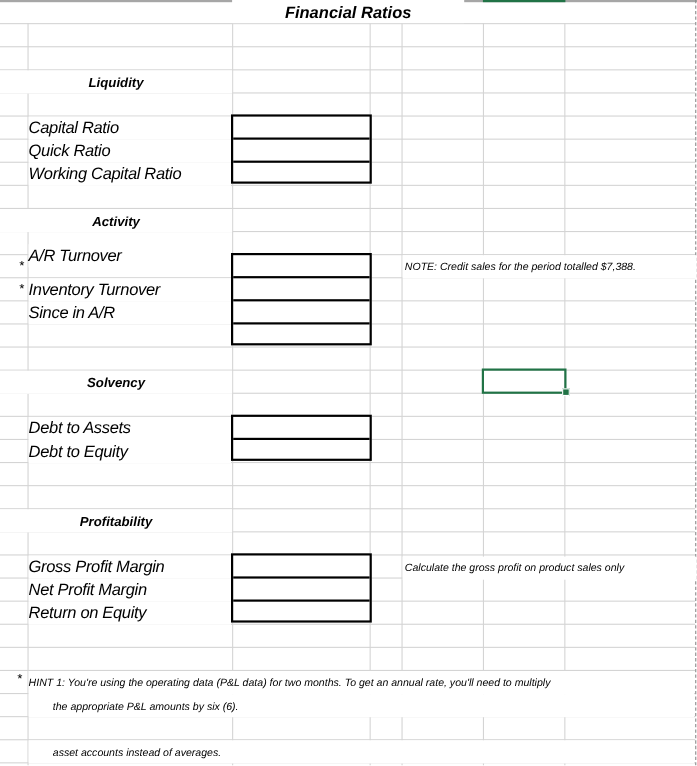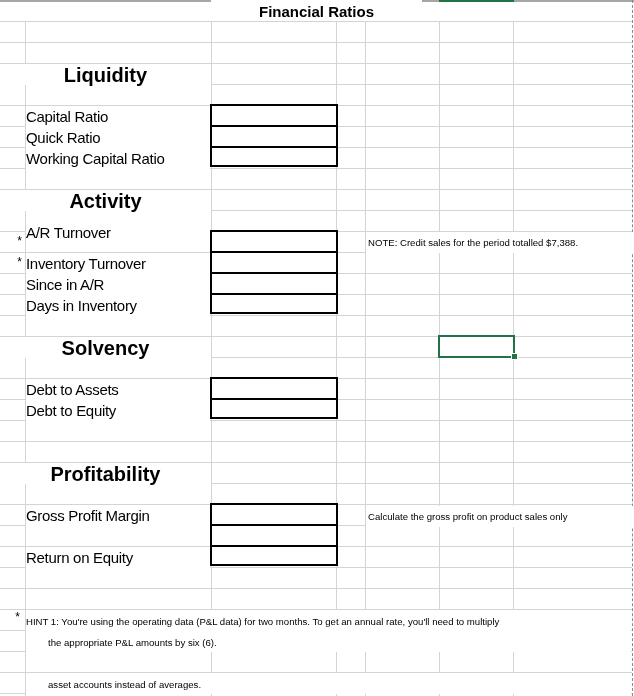--- a/index.html
+++ b/index.html
@@ -1,29 +1,29 @@
 <!DOCTYPE html>
 <html><head>
 <meta charset="utf-8">
 <style>
   html, body { margin:0; padding:0; background:#ffffff; }
   body { width:634px; height:696px; position:relative; overflow:hidden;
          font-family:"Liberation Sans", sans-serif; color:#000; }
-  .sheet { position:absolute; left:0; top:0; width:634px; height:696px; }
+  .sheet { position:absolute; left:0; top:0; width:634px; height:696px;font-style:italic; }
   .hl { position:absolute; height:1px; background:#d4d4d4; }
   .vl { position:absolute; width:1px; background:#d4d4d4; }
   .topline { position:absolute; left:0; top:0; width:634px; height:2px; background:#a6a6a6; }
   .topsel { position:absolute; left:439px; top:0; width:75px; height:2px; background:#217346; }
   .pagebreak { position:absolute; left:632px; top:0; width:0; height:696px;
                border-left:1px dashed #8a8a8a; }
   .cell { position:absolute; white-space:nowrap; }
   .title { left:211px; width:211px; top:0; height:21px; line-height:23px; text-align:center;
            font-weight:bold; font-size:15px; background:#fff; }
   .sect { left:0; width:211px; height:21px; line-height:22px; text-align:center;
-          font-weight:bold; font-size:20px; background:#fff; }
+          font-weight:bold; font-size:12px; background:#fff; }
   .lbl { left:26px; width:184px; height:21px; line-height:22px; font-size:15px;
          letter-spacing:-0.3px; background:#fff; }
   .star { left:14px; width:11px; height:21px; line-height:18px; font-size:12px; text-align:center; }
   .box { position:absolute; left:210px; width:124px; border:2px solid #000; background:#fff; }
   .boxsep { position:absolute; left:0; width:124px; height:2px; background:#000; }
   .note { left:366px; height:21px; line-height:22px; font-size:9.6px; background:#fff; padding-left:2px; width:265px; }
   .hint { left:26px; height:21px; line-height:24px; font-size:9.6px; background:#fff; width:605px; }
   .hint.indent { padding-left:22px; width:583px; }
   .selcell { position:absolute; left:438px; top:335px; width:73px; height:19px;
              border:2px solid #217346; }
@@ -93,21 +93,20 @@
   <div class="cell" style="left:212px;top:106px;width:120px;height:18px"></div>
   <div class="cell" style="left:212px;top:127px;width:120px;height:18px"></div>
   <div class="cell" style="left:212px;top:148px;width:120px;height:18px"></div>
 
   <div class="cell sect" style="top:190px">Activity</div>
   <div class="cell star" style="top:232px">*</div>
   <div class="cell lbl" style="top:222px">A/R Turnover</div>
   <div class="cell star" style="top:253px">*</div>
   <div class="cell lbl" style="top:253px">Inventory Turnover</div>
   <div class="cell lbl" style="top:274px">Since in A/R</div>
-  <div class="cell lbl" style="top:295px">Days in Inventory</div>
   <div class="box" style="top:230px;height:80px">
     <div class="boxsep" style="top:19px"></div>
     <div class="boxsep" style="top:40px"></div>
     <div class="boxsep" style="top:61px"></div>
   </div>
   <div class="cell" style="left:212px;top:232px;width:120px;height:18px"></div>
   <div class="cell" style="left:212px;top:253px;width:120px;height:18px"></div>
   <div class="cell" style="left:212px;top:274px;width:120px;height:18px"></div>
   <div class="cell" style="left:212px;top:295px;width:120px;height:18px"></div>
   <div class="cell note" style="top:232px">NOTE:  Credit sales for the period totalled $7,388.</div>
@@ -116,20 +115,21 @@
   <div class="cell lbl" style="top:400px">Debt to Equity</div>
   <div class="cell lbl" style="top:379px">Debt to Assets</div>
   <div class="box" style="top:377px;height:38px">
     <div class="boxsep" style="top:19px"></div>
   </div>
   <div class="cell" style="left:212px;top:379px;width:120px;height:18px"></div>
   <div class="cell" style="left:212px;top:400px;width:120px;height:18px"></div>
 
   <div class="cell sect" style="top:463px">Profitability</div>
   <div class="cell lbl" style="top:505px">Gross Profit Margin</div>
+  <div class="cell lbl" style="top:526px">Net Profit Margin</div>
   <div class="cell lbl" style="top:547px">Return on Equity</div>
   <div class="box" style="top:503px;height:59px">
     <div class="boxsep" style="top:19px"></div>
     <div class="boxsep" style="top:40px"></div>
   </div>
   <div class="cell" style="left:212px;top:505px;width:120px;height:18px"></div>
   <div class="cell" style="left:212px;top:526px;width:120px;height:18px"></div>
   <div class="cell" style="left:212px;top:547px;width:120px;height:18px"></div>
   <div class="cell note" style="top:506px">Calculate the gross profit on product sales only</div>
 

